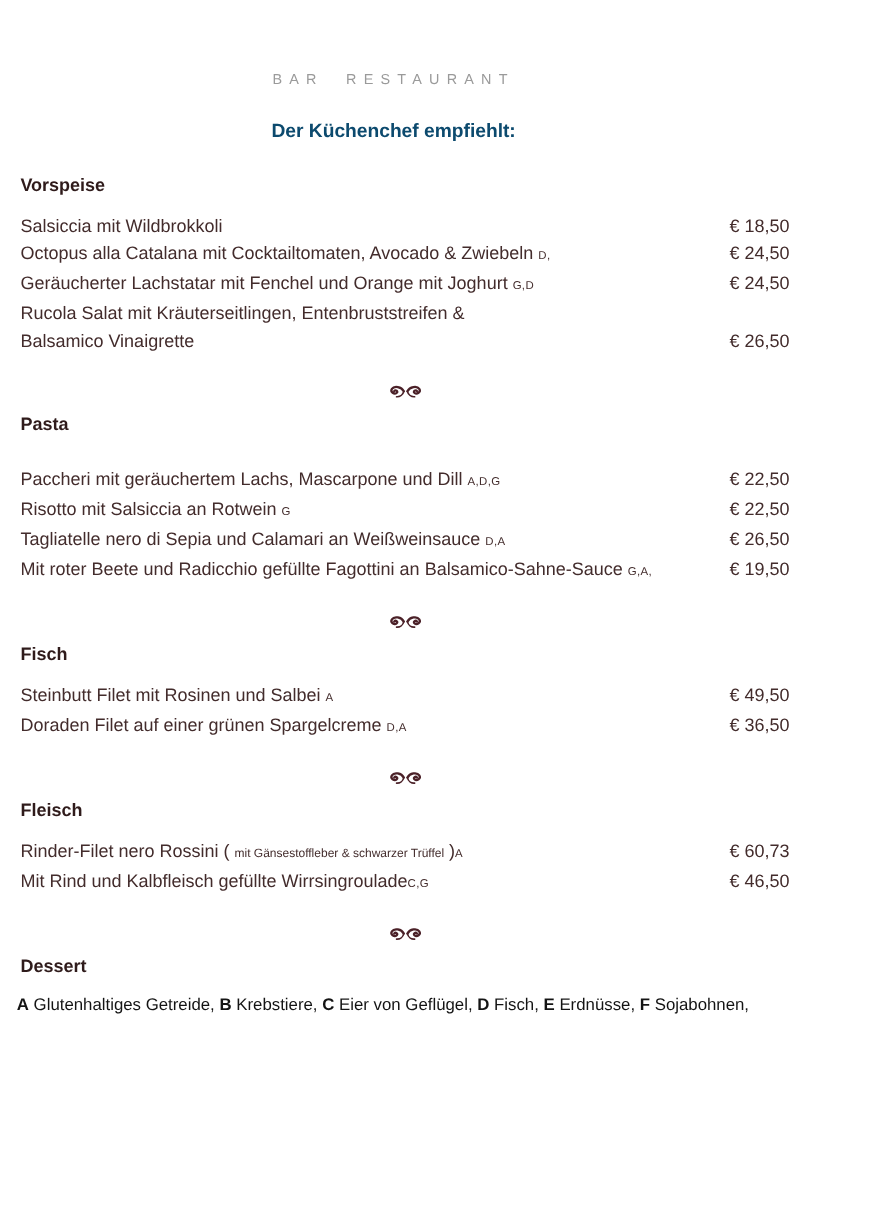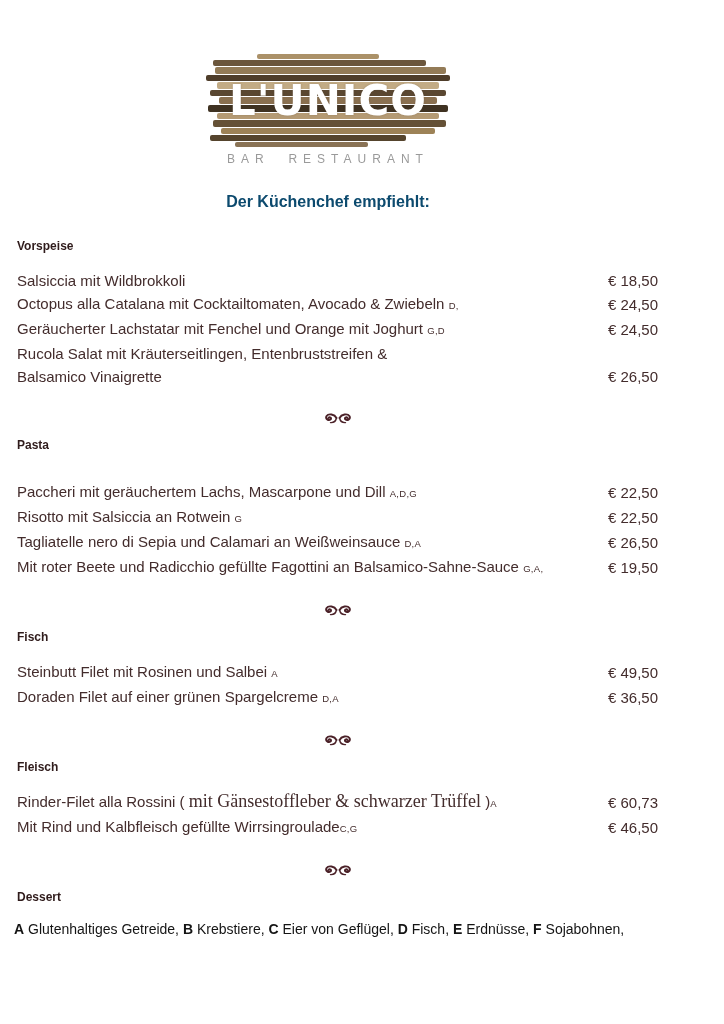--- a/index.html
+++ b/index.html
@@ -39,65 +39,49 @@
     color:#9a9a9a; white-space:pre;
   }
   .chef {
     margin-top:26px; font-size:16px; font-weight:bold; color:#0c4a6e;
   }
 
   
   .menu { padding:0 66px 0 17px; }
   .section { }
   .section .stitle {
-    font-size:12px; font-weight:bold; color:#2f1b1b;
+    font-size:15px; font-weight:bold; color:#2f1b1b;
     line-height:19px; margin:0 0 13px 0;
   }
   .section.s0 { margin-top:26px; }
   .section.s1 .rows { padding-top:12px; }
   .rows { }
-  .row { display:flex; justify-content:space-between; align-items:center;
+  .row { display:flex; justify-content:space-between; align-items:flex-start;
          font-size:15px; line-height:23px; color:#432c2c; }
   .name { flex:1 1 auto; }
   .name .n { }
-  .name .s { font-size:18px;font-family:Liberation Serif, serif; }
+  .name .s { font-size:10px; }
   .name .sub { font-size:9.5px; letter-spacing:.3px; }
   .price { flex:0 0 auto; padding-left:8px; white-space:pre; }
 
   .divider { text-align:center; margin:24px 0 10px 0; height:14px; }
   .divider svg { display:inline-block; vertical-align:top; }
 
   
   .legend { margin-top:16px; padding-left:14px; color:#141414;
             font-size:14px; line-height:13px; }
   .legend b { font-weight:bold; }
 </style>
 </head>
 <body>
 
 <div class="page">
 
   <div class="header">
     <div class="logo">
-      <div class="sticks">
-        <i></i>
-          <i></i>
-          <i></i>
-          <i></i>
-          <i></i>
-          <i></i>
-          <i></i>
-          <i></i>
-          <i></i>
-          <i></i>
-          <i></i>
-          <i></i>
-          <i></i>
-        <div class="logo-title">L'UNICO</div>
-      </div>
       <div class="logo-sub">BAR  RESTAURANT</div>
     </div>
     <div class="chef">Der Küchenchef empfiehlt:</div>
   </div>
 
   <div class="menu" id="menu">
   <section class="section s0">
 
     <h2 class="stitle">Vorspeise</h2>
     <div class="rows">
@@ -209,21 +193,21 @@
           <path stroke-width="1.9" d="M18.5 6 C20.5 2.2 26.5 1.2 28.4 4.1 C30.1 6.8 26.4 9.2 24.3 7.3 C23 6.1 25.4 4.4 26.5 6"></path>
           <path stroke-width="1.4" d="M15.5 6 C14.8 9 12.2 10.8 9.5 10.6"></path>
           <path stroke-width="1.4" d="M18.5 6 C19.2 9 21.8 10.8 24.5 10.6"></path>
         </g>
       </svg>
     </div>
     <h2 class="stitle">Fleisch</h2>
     <div class="rows">
           <div>
   <div class="row">
-    <span class="name"><span class="n">Rinder-Filet alla Rossini ( </span><span class="s">mit Gänsestoffleber &amp; schwarzer Trüffel</span><span class="n"> )</span><span class="sub">A</span></span>
+    <span class="name"><span class="n">Rinder-Filet nero Rossini ( </span><span class="s">mit Gänsestoffleber &amp; schwarzer Trüffel</span><span class="n"> )</span><span class="sub">A</span></span>
     <span class="price">€ 60,73</span>
   </div>
 </div>
           <div>
   <div class="row">
     <span class="name"><span class="n">Mit Rind und Kalbfleisch gefüllte Wirrsingroulade</span><span class="sub">C,G</span></span>
     <span class="price">€ 46,50</span>
   </div>
 </div>
         </div>

